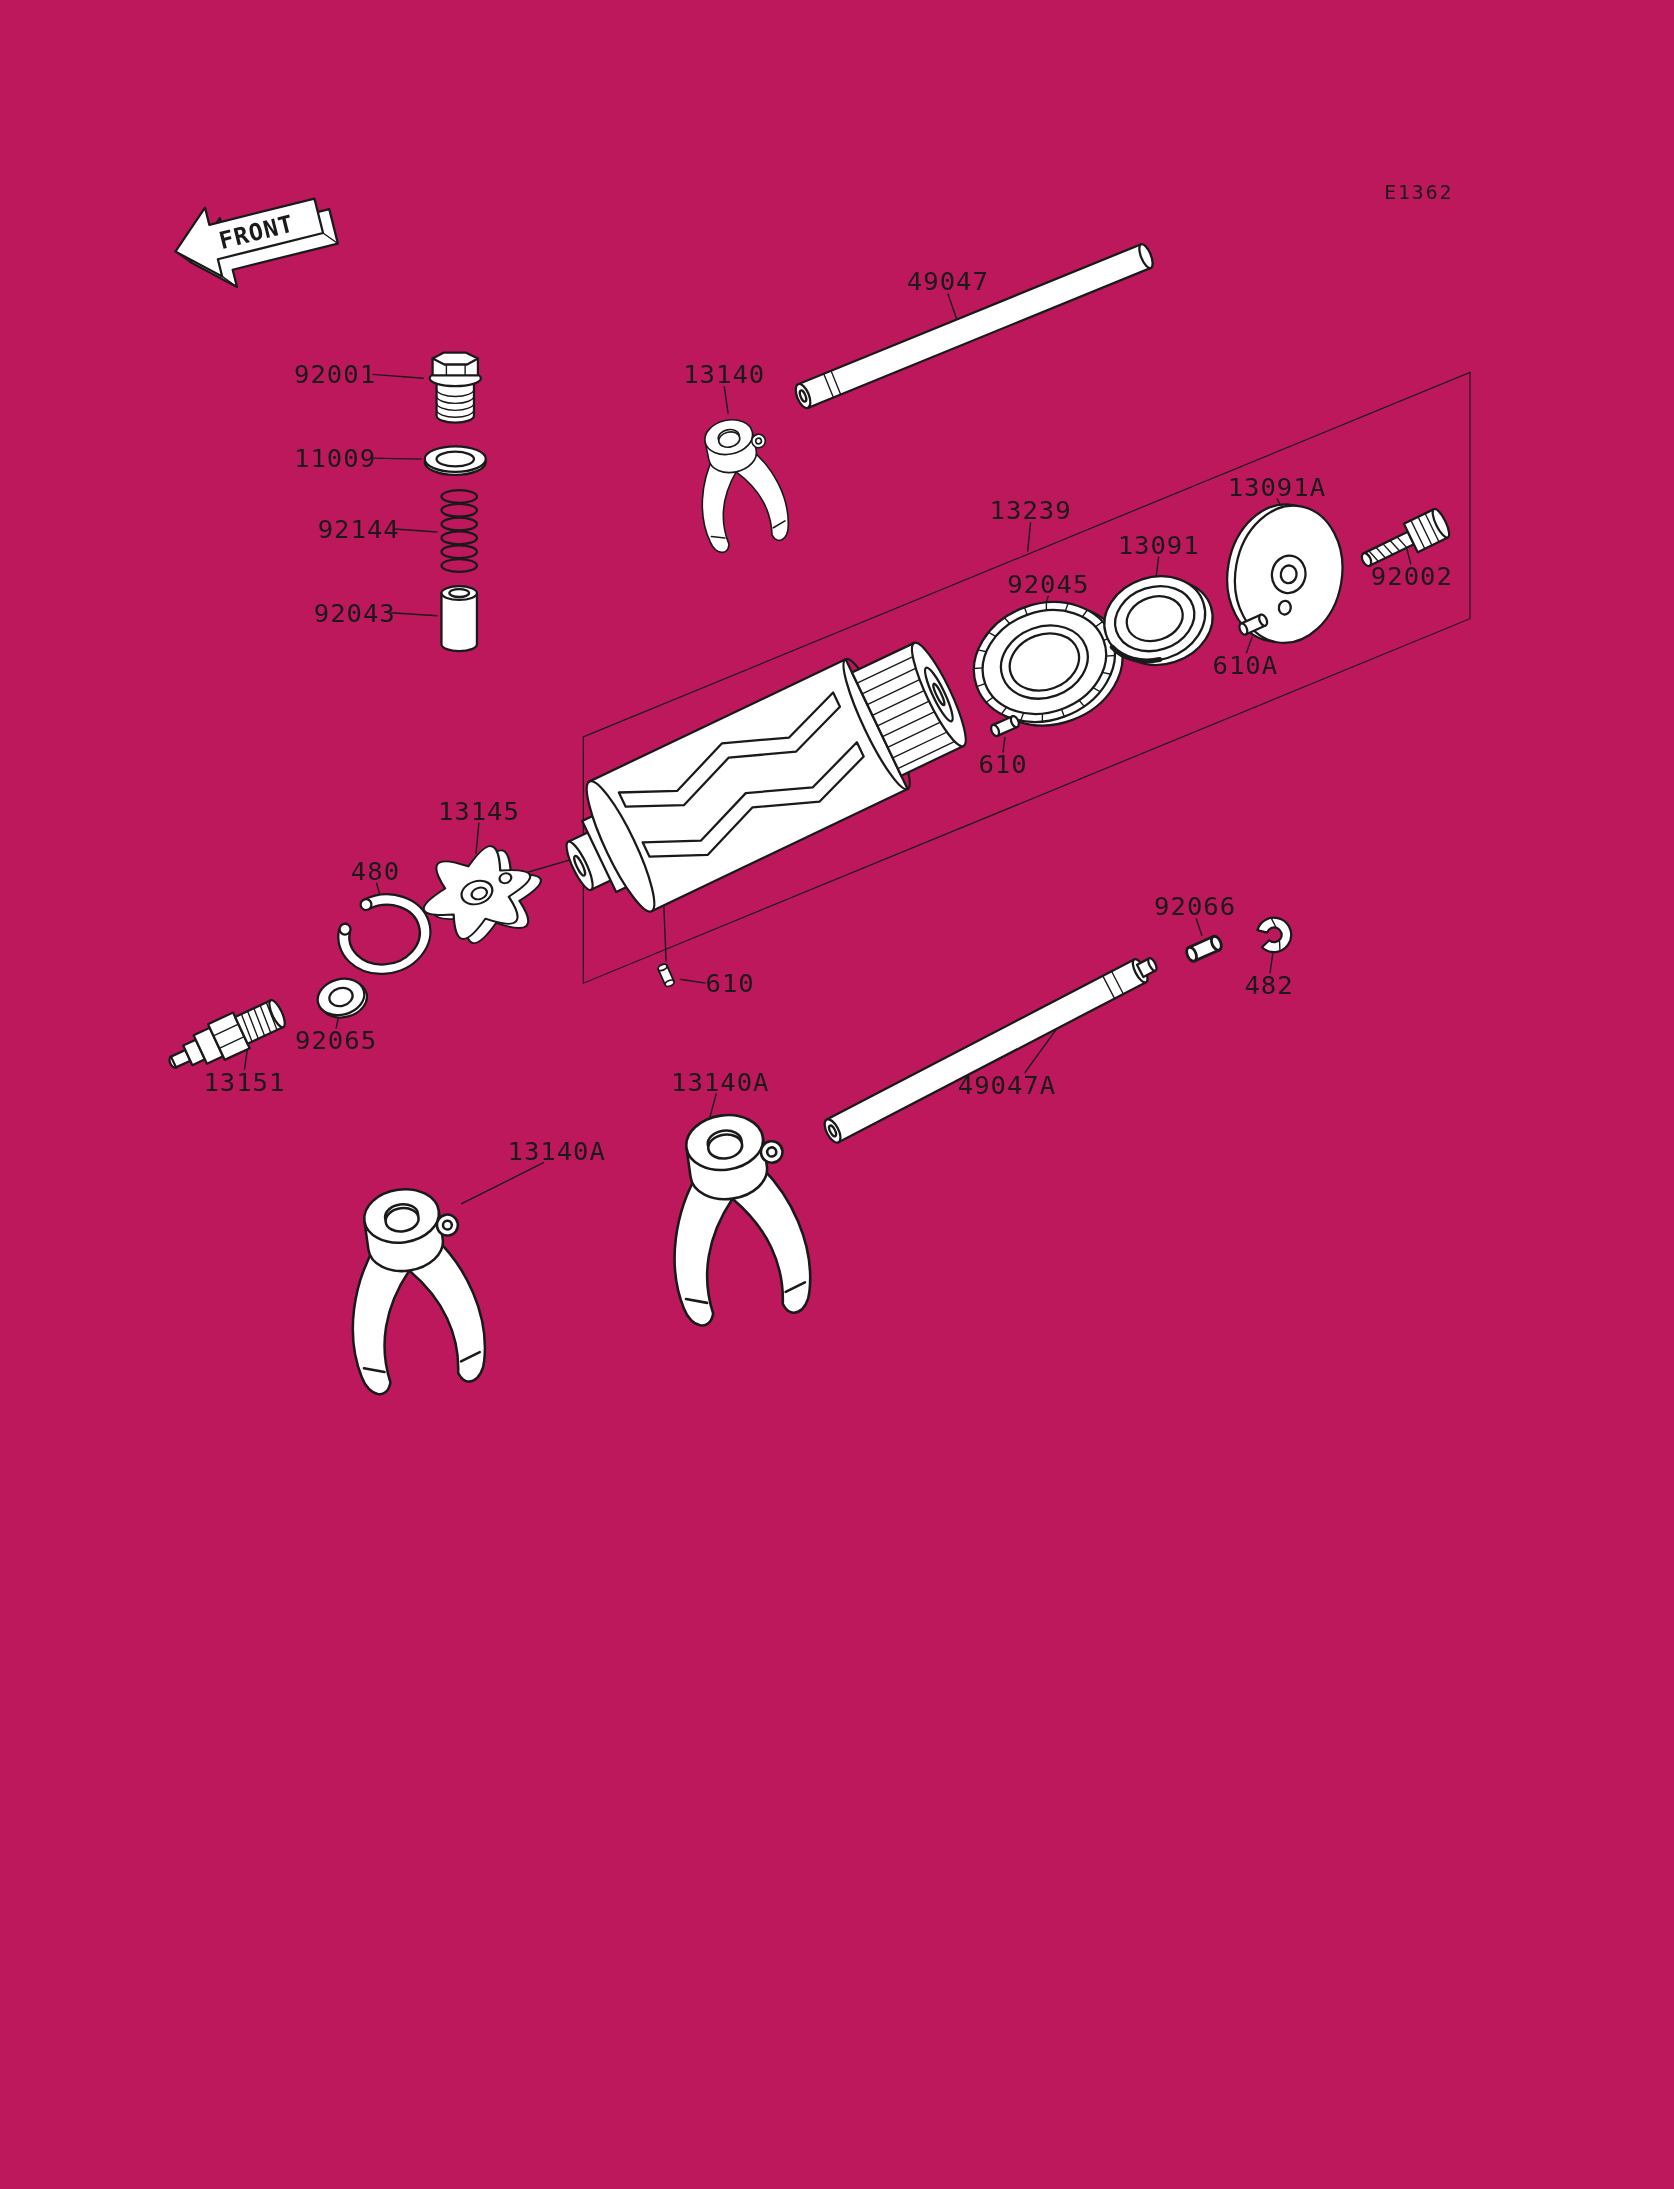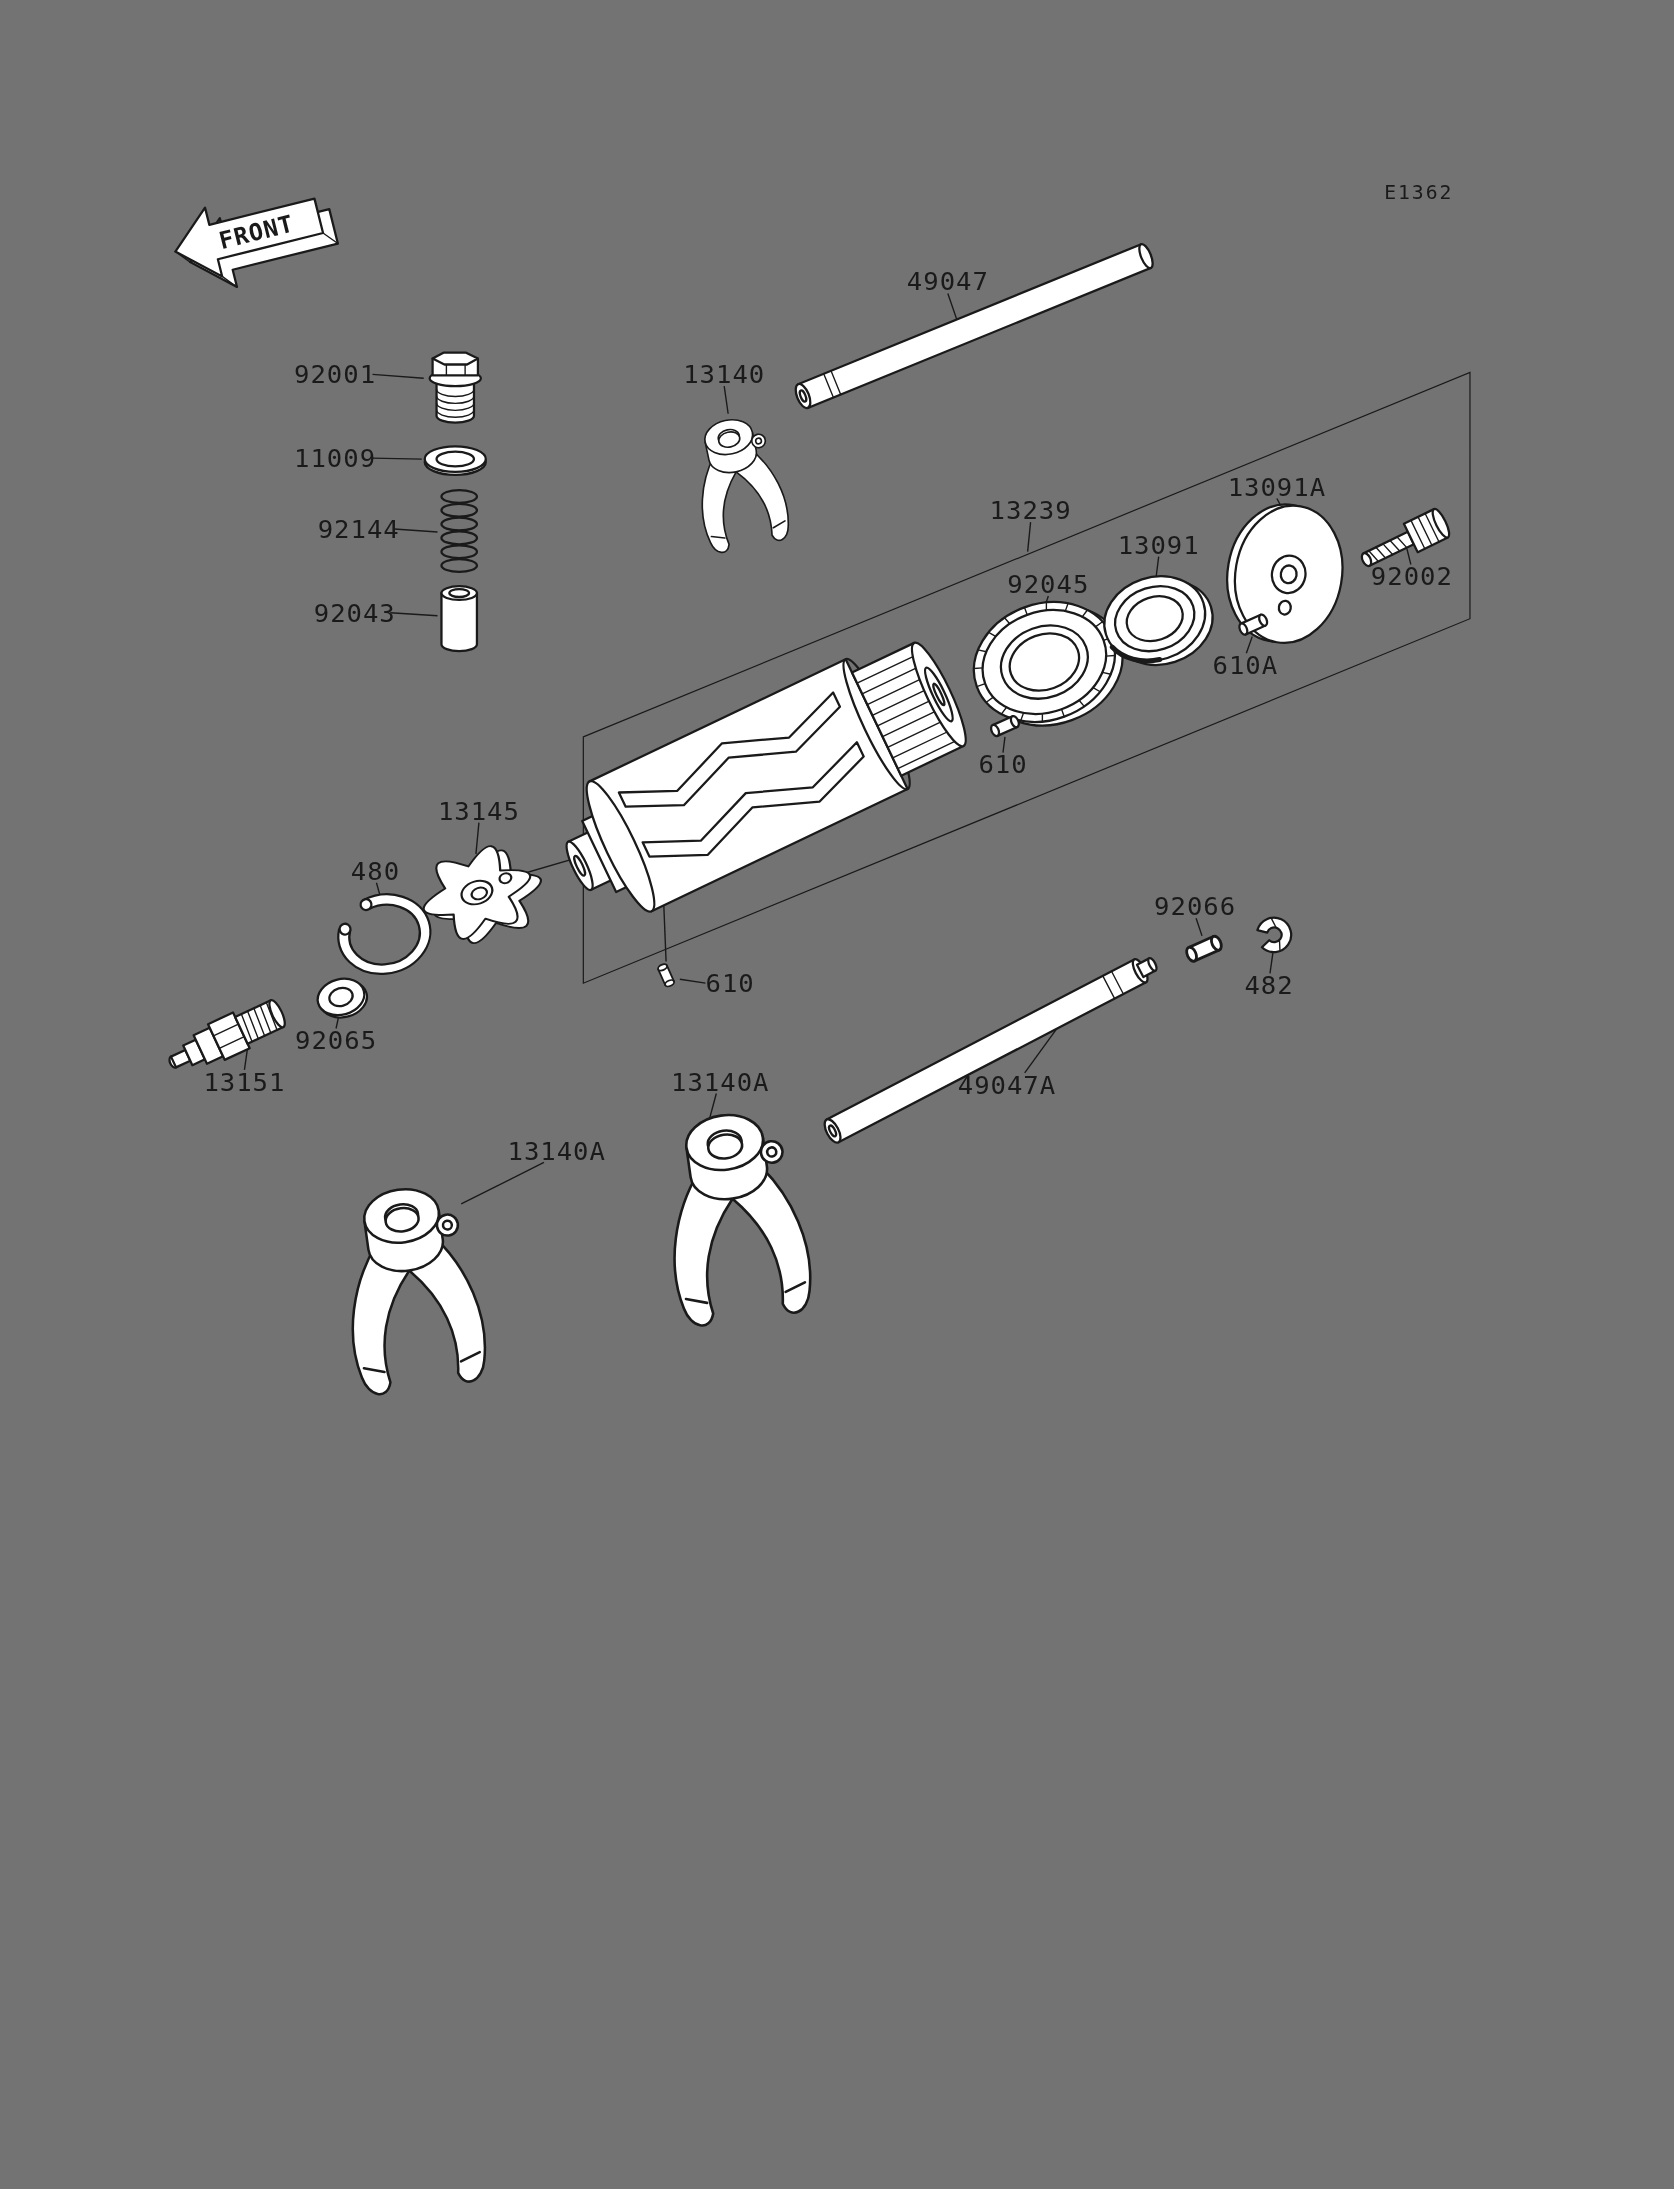--- a/index.html
+++ b/index.html
@@ -1,16 +1,16 @@
 <!DOCTYPE html>
 <html><head>
 <meta charset="utf-8">
 <style>
   html,body{margin:0;padding:0;background:#ededeb;}
-  .page{width:1675px;height:2190px;background:#737373;position:relative;margin:0 auto;overflow:hidden;}
+  .page{width:1675px;height:2190px;background:#be185d;position:relative;margin:0 auto;overflow:hidden;}
   svg{display:block;}
   text.lbl{font-family:"DejaVu Sans Mono",monospace;font-size:26px;fill:#1a1a1a;letter-spacing:1px;}
   text.code{font-family:"DejaVu Sans Mono",monospace;font-size:20px;fill:#1a1a1a;letter-spacing:2px;}
   text.front{font-family:"DejaVu Sans Mono",monospace;font-size:24px;font-weight:bold;fill:#1a1a1a;letter-spacing:1px;}
   g.part *{stroke:#1a1a1a;stroke-width:2.3;fill:#ffffff;stroke-linejoin:round;stroke-linecap:round;}
   g.part .d{stroke-width:1.4;fill:none;}
   g.part .nf{fill:none;}
   .leader{stroke:#1a1a1a;stroke-width:1.4;fill:none;}
   .boxline{stroke:#1a1a1a;stroke-width:1.2;fill:none;}
 </style>

